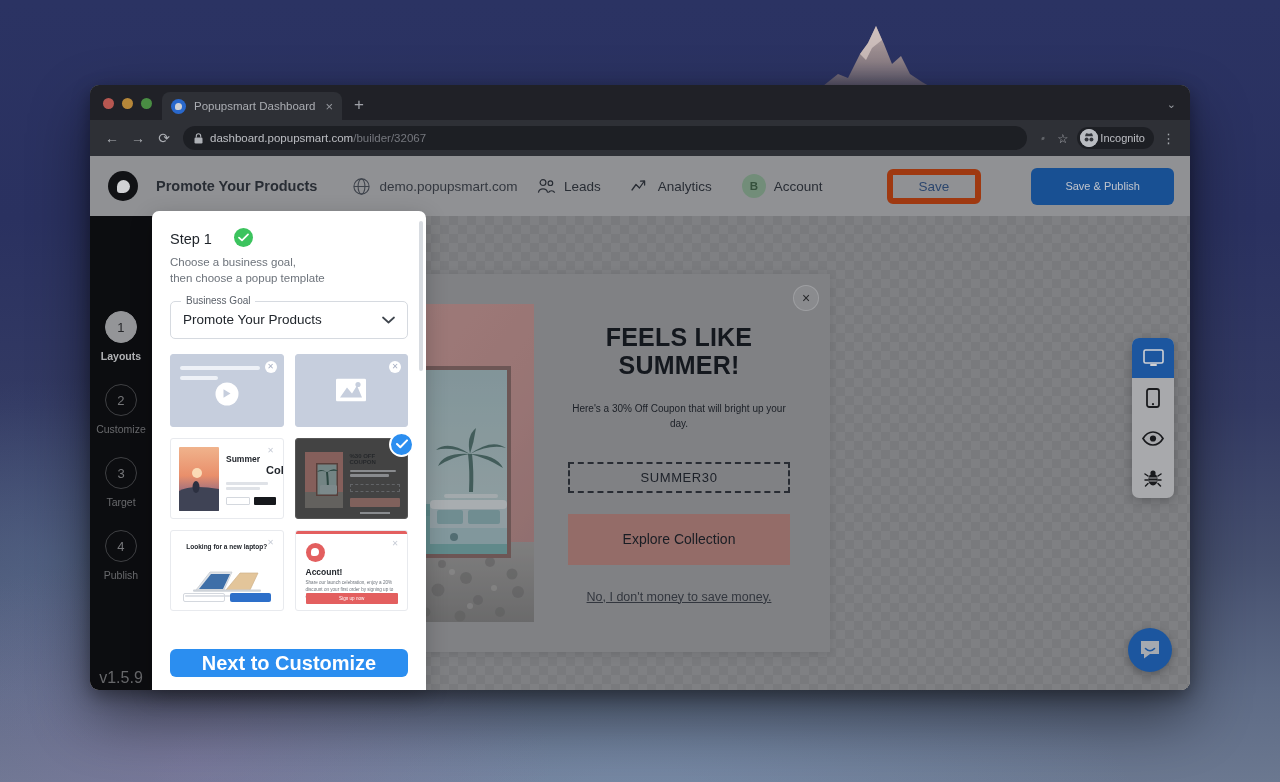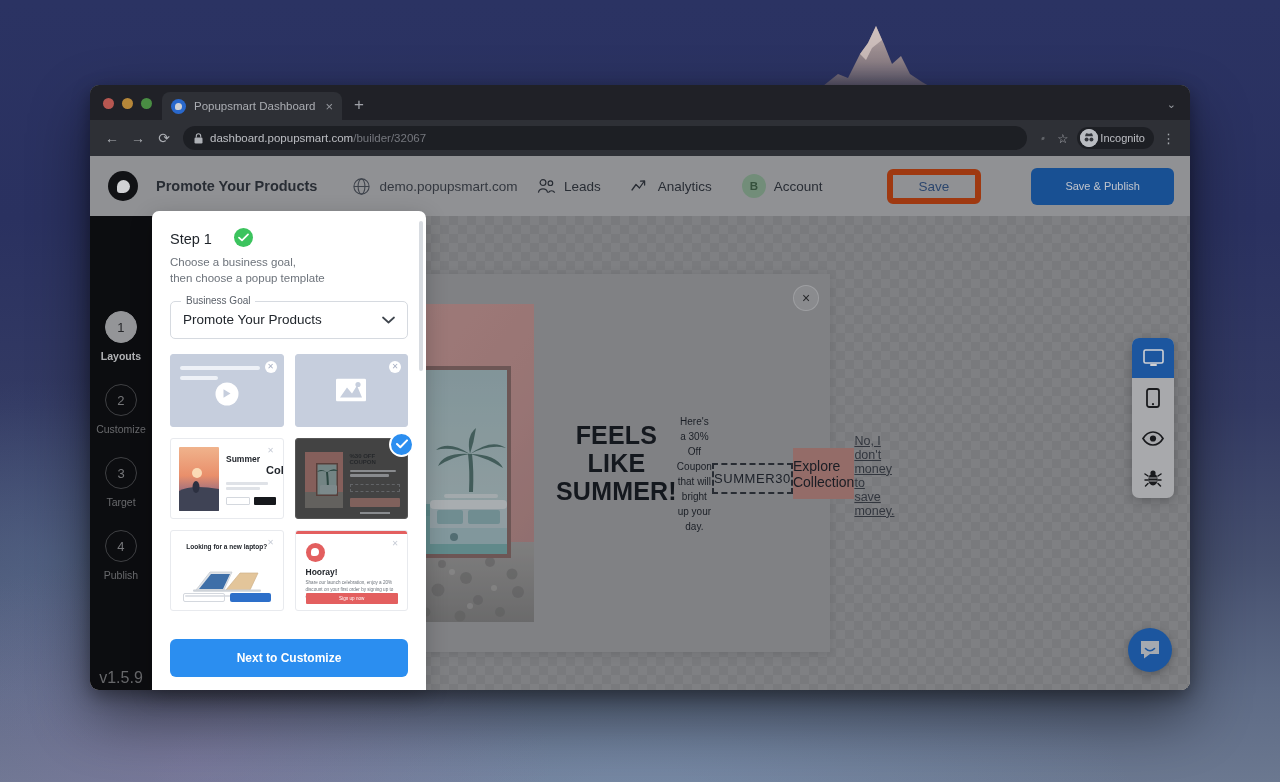--- a/index.html
+++ b/index.html
@@ -120,21 +120,21 @@
   #popup {
     position: absolute; left: 160px; top: 58px; width: 518px; height: 378px;
     background: #9c9c9c; display: flex; box-shadow: 0 2px 10px rgba(0,0,0,0.12);
   }
   .popup-close {
     position: absolute; right: 11px; top: 11px; width: 26px; height: 26px; border-radius: 50%;
     background: rgba(255,255,255,0.12); border: 1px solid rgba(255,255,255,0.28);
     display:flex;align-items:center;justify-content:center; color:#2c2c2c; font-size: 14px;
   }
   .popup-img { width: 192px; height: 318px; margin: 30px 0 0 30px; flex: 0 0 auto; position: relative; overflow: hidden; }
-  .popup-body { flex: 1; display:flex; align-items:center; justify-content:center; padding: 20px 28px 20px 22px; }
+  .popup-body { flex: 1; display:flex; flex-direction: column; align-items:center; justify-content:center; padding: 20px 28px 20px 22px; }
   .pp-title { font-size: 25px; font-weight: bold; color: #15181c; text-align:center; line-height: 1.12; letter-spacing: .2px;}
   .pp-sub { font-size: 10px; color: #1d2126; text-align:center; line-height: 1.5; margin-top: 22px; max-width: 230px;}
   .pp-coupon {
     margin-top: 31px; width: 100%; max-width: 222px; height: 31px; border: 2px dashed #2e3136;
     display:flex;align-items:center;justify-content:center; font-size: 13px; color: #20242a; letter-spacing: .6px;
   }
   .pp-cta {
     margin-top: 21px; width: 100%; max-width: 222px; height: 51px; background: #b58178;
     display:flex;align-items:center;justify-content:center; font-size: 14px; color: #1b1f24;
   }
@@ -189,22 +189,22 @@
     position: absolute; right: -7px; top: -7px; width: 25px; height: 25px; border-radius: 50%;
     background: #2b8ef0; display:flex;align-items:center;justify-content:center; z-index: 4;
     border: 2px solid #fff;
   }
   .ph-close {
     position: absolute; right: 6px; top: 6px; width: 12px; height: 12px; border-radius: 50%;
     background: #fff; display:flex;align-items:center;justify-content:center; color:#a8b0c4; font-size:8px;
   }
   .sp-footer { padding: 10px 18px 13px 18px; background: #fff; }
   .btn-next {
-    width: 100%; height: 38px; background: #2b8ef0; color: #fff; border: none; border-radius: 6px;
-    font-size: 12px; font-weight: bold;
+    width: 100%; height: 28px; background: #2b8ef0; color: #fff; border: none; border-radius: 6px;
+    font-size: 20px; font-weight: bold;
   }
   .sp-scrollbar {
     position: absolute; right: 3px; top: 10px; width: 4px; height: 150px; border-radius: 2px;
     background: #d8dce1;
   }
   
   #dim { position: absolute; inset: 0; background: rgba(20,24,40,0.20); pointer-events: none; }
 </style>
 </head>
 <body>
@@ -599,21 +599,21 @@
             <div style="flex:1;height:9px;background:#2d6fc9;border-radius:2px;"></div>
           </div>
         </div>
 
         <div class="tcard tall" style="background:#fff;">
           <div style="position:absolute;left:0;right:0;top:0;height:3px;background:#e35f5f;"></div>
           <div class="ph-close" style="background:transparent;color:#c7ccd6;top:7px;">✕</div>
           <div style="position:absolute;left:10px;top:12px;width:19px;height:19px;border-radius:50%;background:#e35f5f;display:flex;align-items:center;justify-content:center;">
             <span style="width:8px;height:8px;border-radius:50% 50% 50% 2px;background:#fff;display:block;"></span>
           </div>
-          <div style="position:absolute;left:10px;top:36px;font-size:8.5px;font-weight:bold;color:#22262c;">Hooray!</div>
+          <div style="position:absolute;left:10px;top:36px;font-size:8.5px;font-weight:bold;color:#22262c;">Account!</div>
           <div style="position:absolute;left:10px;right:9px;top:48px;font-size:4.6px;color:#6d737b;line-height:1.6;">Share our launch celebration, enjoy a 20% discount on your first order by signing up to our mailing list.</div>
           <div style="position:absolute;left:10px;right:9px;bottom:6px;height:11px;background:#e35f5f;border-radius:1px;display:flex;align-items:center;justify-content:center;font-size:4.6px;color:#fff;">Sign up now</div>
         </div>
 
       </div>
       <div style="height:18px;"></div>
       <div class="sp-scrollbar"></div>
     </div>
 
     <div class="sp-footer">

